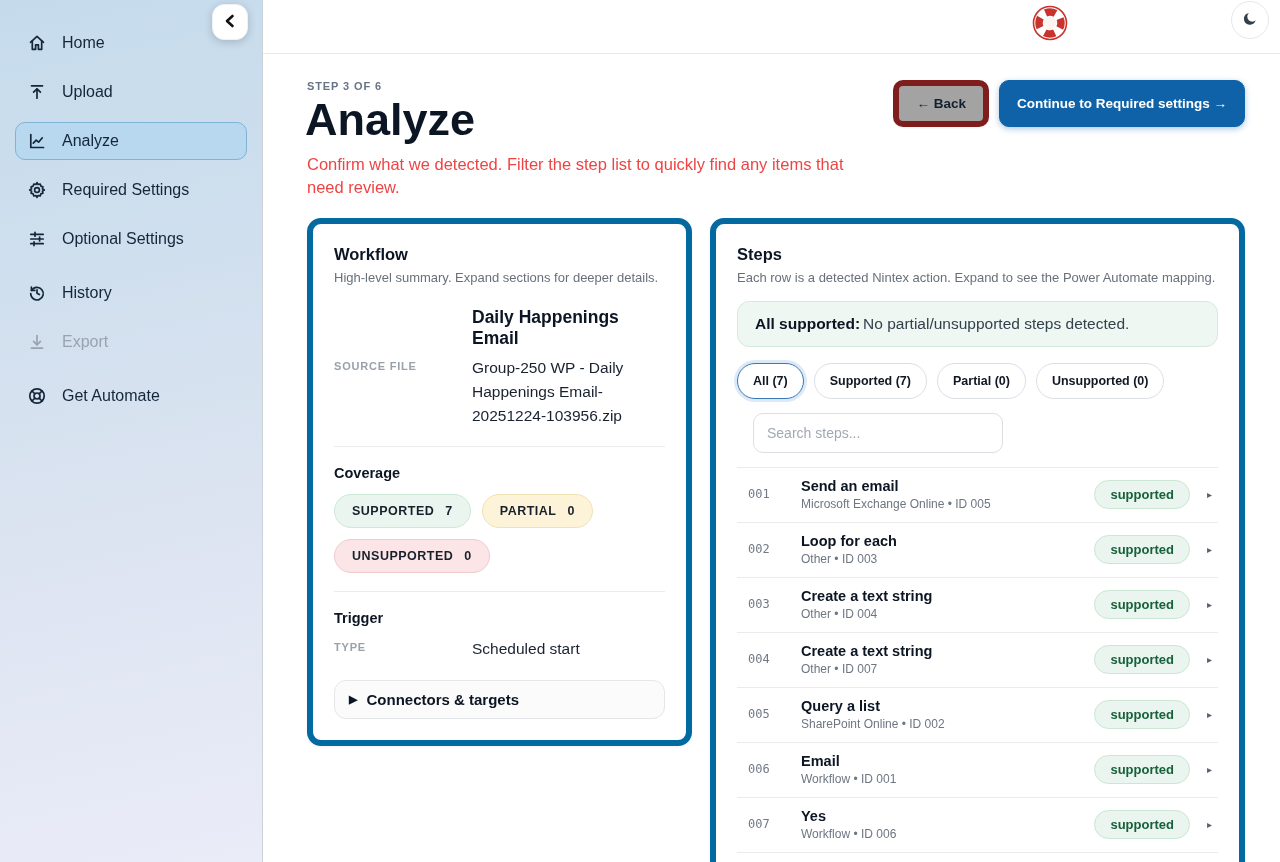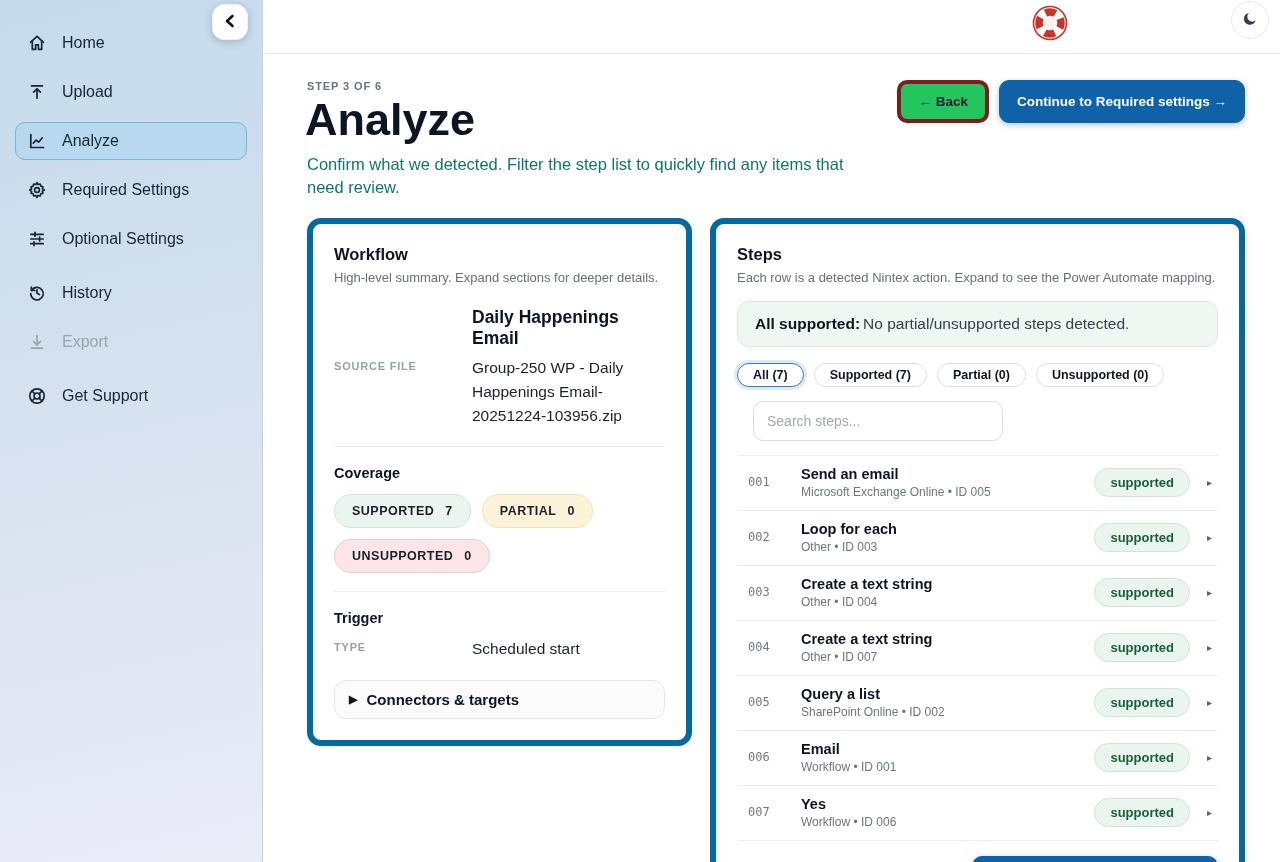--- a/index.html
+++ b/index.html
@@ -47,24 +47,24 @@
     position:absolute; right:11px; top:1px; width:38px; height:38px;
     border:1px solid #e6e8eb; border-radius:50%; background:#fff;
     display:flex; align-items:center; justify-content:center; cursor:pointer;
   }
 
   
   .main { position:absolute; left:264px; top:54px; right:0; bottom:0; padding:26px 35px 0 43px; overflow:hidden; }
   .hdr { display:flex; justify-content:space-between; align-items:flex-start; }
   .step-label { font-size:11px; font-weight:700; letter-spacing:.9px; color:#677586; }
   .page-title { font-size:45px; font-weight:800; color:#0c1524; margin:5px 0 9px -2px; line-height:1.04; }
-  .page-desc { font-size:16.5px; color:#0f766e; line-height:1.4; max-width:575px; }
+  .page-desc { font-size:16.5px; color:#ef4444; line-height:1.4; max-width:575px; }
   .hdr-actions { display:flex; gap:10px; }
   .btn { border-radius:10px; font-size:13.5px; font-weight:700; padding:10px 17px; cursor:pointer; font-family:inherit; white-space:nowrap; }
-  .btn-secondary { background:#22c55e; border:4px solid #7f1d1d; color:#14202e; box-shadow:0 1px 2px rgba(0,0,0,.05); }
+  .btn-secondary { background:#a3a3a3; border:6px solid #7f1d1d; color:#14202e; box-shadow:0 1px 2px rgba(0,0,0,.05); }
   .btn-primary { background:#0f62a7; border:1px solid #0f62a7; color:#fff; box-shadow:0 2px 6px rgba(15,98,167,.35); }
 
   .cards { display:flex; gap:18px; margin-top:19px; align-items:flex-start; }
   .card { background:#fff; border:6px solid #0369a1; border-radius:14px; padding:21px; box-shadow:0 1px 3px rgba(16,24,40,.06); }
   .card-workflow { width:385px; flex:0 0 385px; }
   .card-steps { flex:1; height:760px; }
   .card-title { font-size:16.5px; font-weight:700; color:#0c1524; }
   .card-sub { font-size:13px; color:#68707c; margin-top:6px; }
 
   
@@ -94,21 +94,21 @@
 
   
   .banner {
     margin-top:16px; background:#eef7f1; border:1px solid #d7ebdd; border-radius:12px;
     padding:13px 17px; font-size:15.5px; color:#33404e;
   }
   .banner strong { color:#0c1524; margin-right:3px; }
   .filters { display:flex; gap:10px; margin-top:16px; }
   .chip {
     background:#fff; border:1px solid #dbdfe4; border-radius:999px;
-    padding:4px 15px; font-size:12.5px; font-weight:700; color:#111722;
+    padding:10px 15px; font-size:12.5px; font-weight:700; color:#111722;
     font-family:inherit; cursor:pointer; white-space:nowrap;
   }
   .chip[data-active="true"] { border-color:#3c78b8; box-shadow:0 0 0 3px #dce9f6; }
   .search-input {
     margin-top:14px; width:250px; padding:11px 13px;
     border:1px solid #dbdfe4; border-radius:10px; font-size:14px; font-family:inherit; color:#1a2230;
     outline:none; display:block;margin-left:16px;
   }
   .search-input::placeholder { color:#a2a9b3; }
   .step-list { margin-top:14px; border-top:1px solid #e9ebee; }
@@ -214,21 +214,21 @@
       <span class="nav-icon">
         <svg viewBox="0 0 20 20">
             <circle cx="10" cy="10" r="7.2"></circle>
             <circle cx="10" cy="10" r="3"></circle>
             <path d="M7.9 7.9 L5 5"></path>
             <path d="M12.1 7.9 L15 5"></path>
             <path d="M12.1 12.1 L15 15"></path>
             <path d="M7.9 12.1 L5 15"></path>
           </svg>
       </span>
-      <span>Get Support</span>
+      <span>Get Automate</span>
     </div>
   </nav>
 </aside>
 
 <div class="topbar">
   <span class="lifebuoy">
     <svg width="38" height="38" viewBox="0 0 38 38">
       <circle cx="19" cy="19" r="16.5" fill="#fff" stroke="#c8332e" stroke-width="1.6"></circle>
       <circle cx="19" cy="19" r="11" fill="none" stroke="#c8332e" stroke-width="7.5" stroke-dasharray="10.3 7" stroke-dashoffset="5"></circle>
       <circle cx="19" cy="19" r="6.2" fill="#fdf4f2"></circle>

